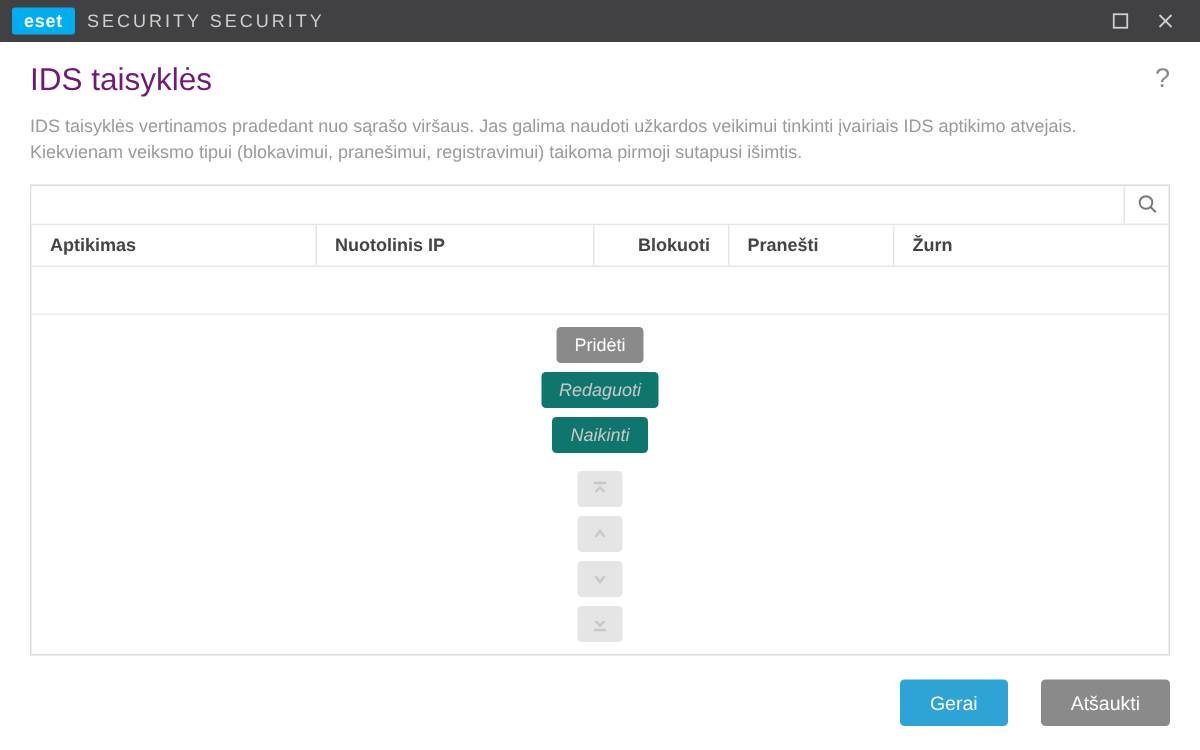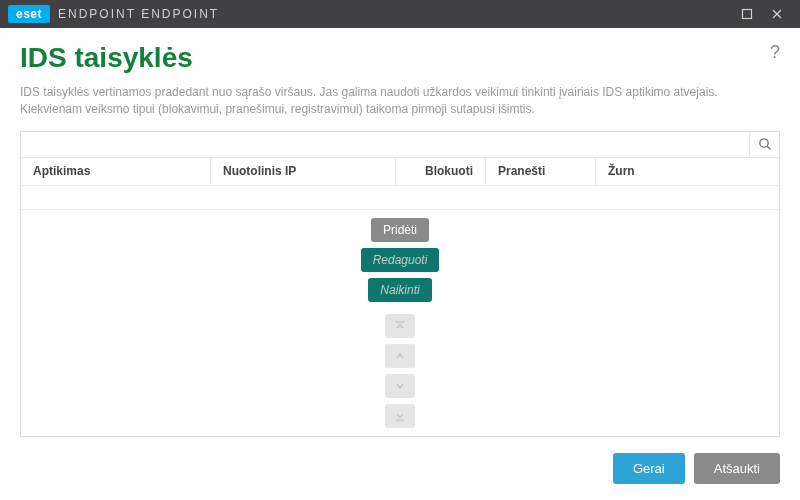--- a/index.html
+++ b/index.html
@@ -51,23 +51,23 @@
   }
   .titlebar-btn svg { stroke: #cfcfcf; }
 
   
   .content-header {
     padding: 14px 20px 6px 20px;
     display: flex;
     align-items: flex-start;
   }
   .page-title {
-    font-size: 28px;
-    color: #15803d;
-    font-weight: 700;
+    font-size: 21px;
+    color: #701a75;
+    font-weight: 400;
     flex: 1;
   }
   .help-icon {
     color: #888;
     font-size: 18px;
     cursor: pointer;
   }
 
   .description {
     padding: 4px 20px 12px 20px;
@@ -184,33 +184,33 @@
     align-items: center;
     justify-content: center;
     cursor: default;
   }
   .iconbtn svg { stroke: #c8c8c8; }
 
   
   .footer {
     display: flex;
     justify-content: flex-end;
-    gap: 9px;
+    gap: 22px;
     padding: 16px 20px;
   }
   .footer .btn { padding: 8px 20px; font-size: 13px; }
   .btn.ok { background: #2ea3d6; }
   .btn.cancel { background: #8a8a8a; }
 </style>
 </head>
 <body>
 
 <div class="titlebar">
   <span class="brand-badge">eset</span>
-  <span class="brand-name">ENDPOINT ENDPOINT</span>
+  <span class="brand-name">SECURITY SECURITY</span>
   <div class="titlebar-spacer"></div>
   <div class="titlebar-btn">
     <svg width="12" height="12" viewBox="0 0 12 12" fill="none" stroke-width="1.2">
         <rect x="1.5" y="1.5" width="9" height="9"></rect>
       </svg>
   </div>
   <div class="titlebar-btn">
     <svg width="12" height="12" viewBox="0 0 12 12" fill="none" stroke-width="1.2">
         <line x1="2" y1="2" x2="10" y2="10"></line>
         <line x1="10" y1="2" x2="2" y2="10"></line>

